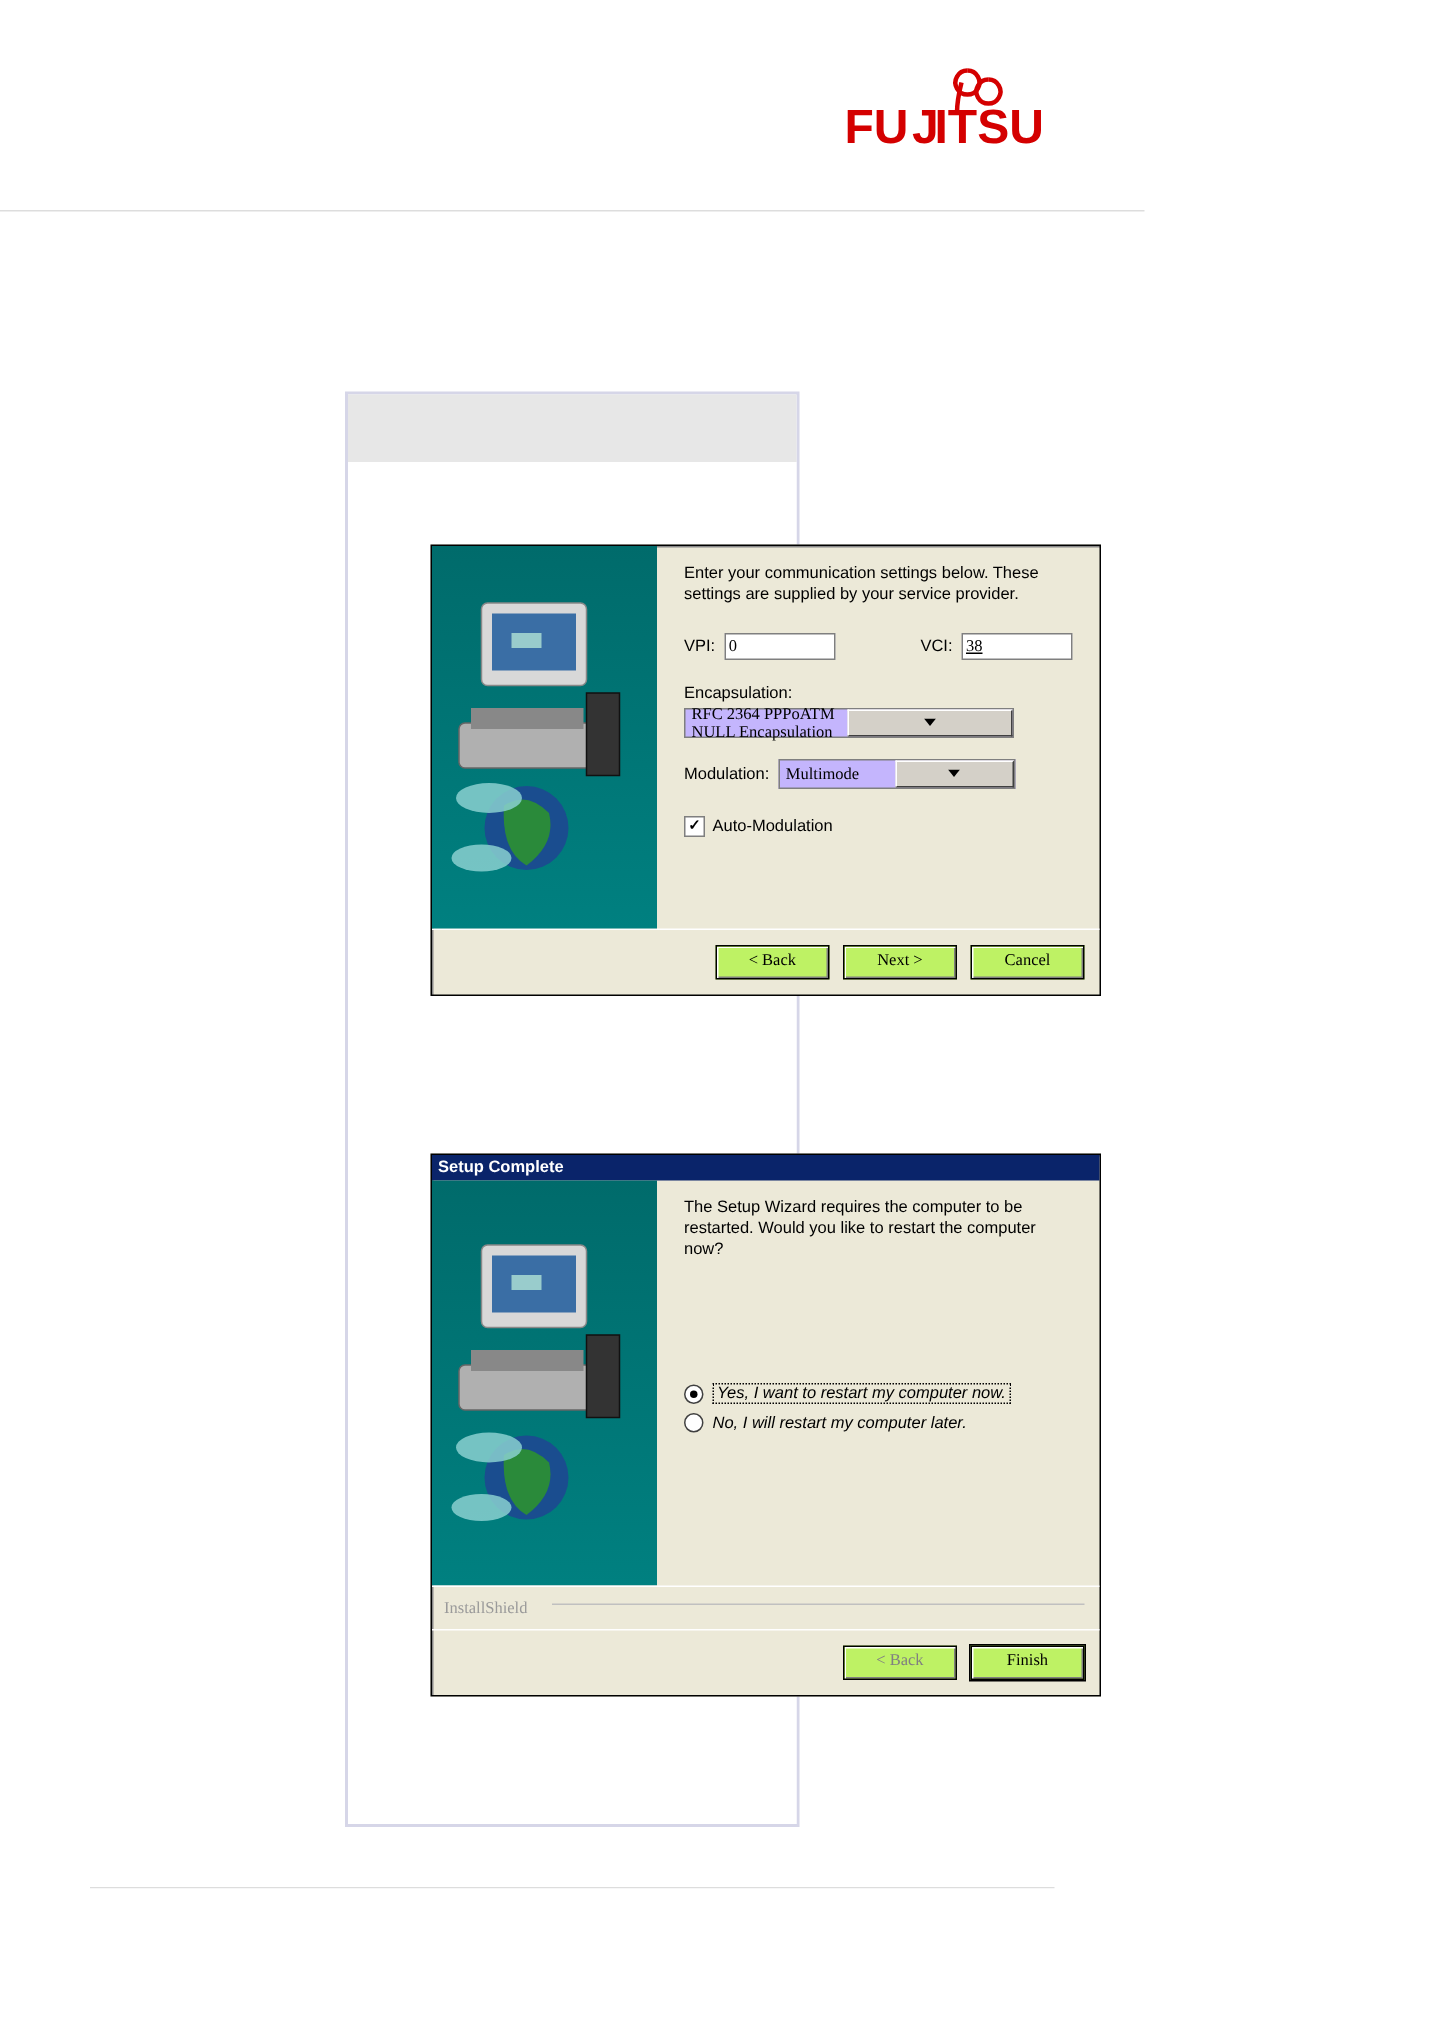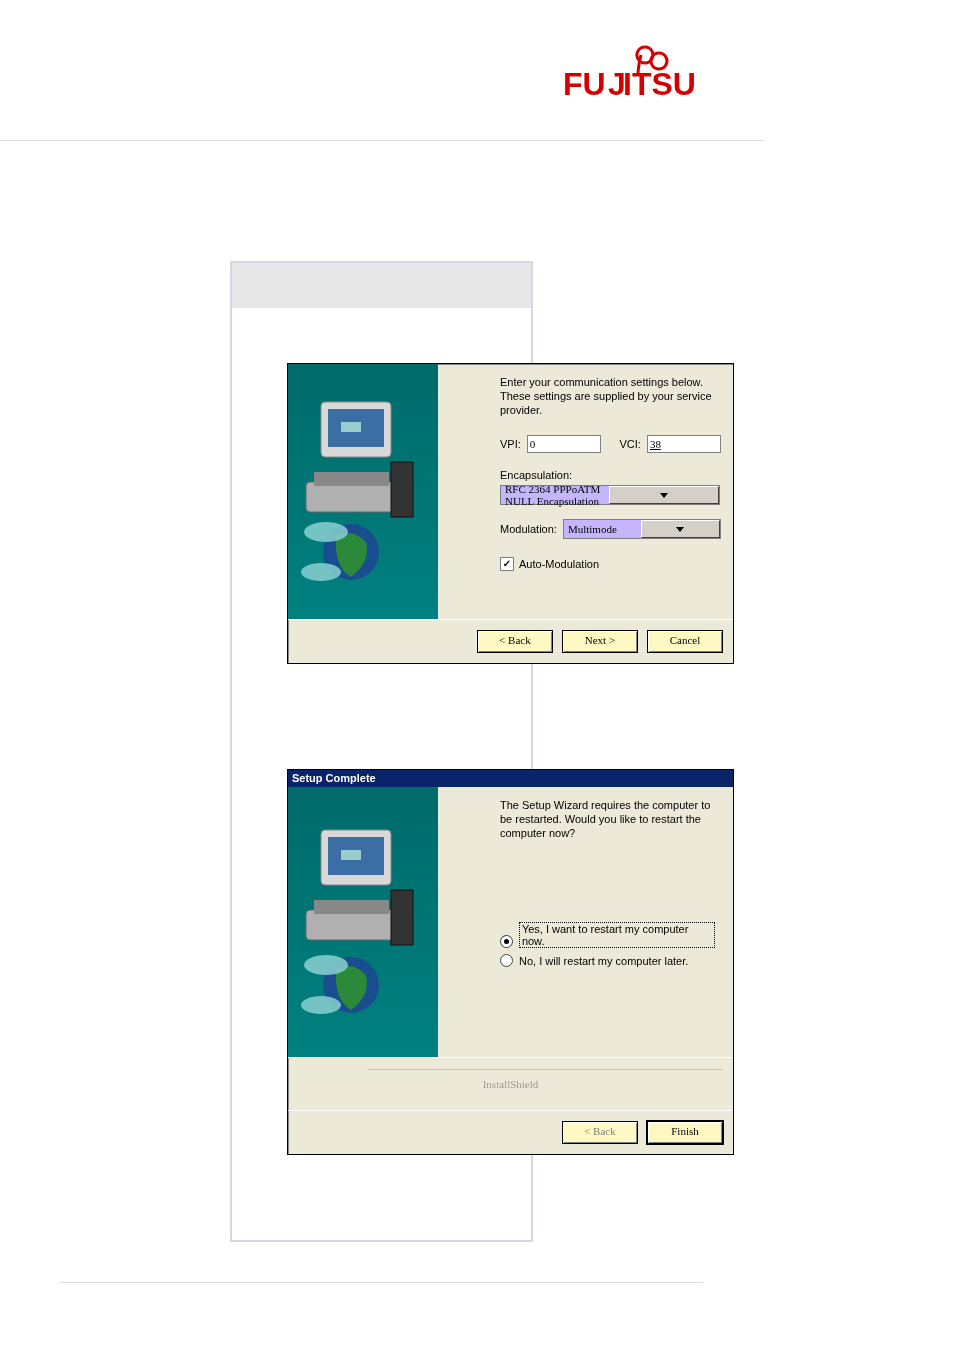--- a/index.html
+++ b/index.html
@@ -45,21 +45,21 @@
   .close-btn {
     width: 16px; height: 14px;
     background: #d4d0c8;
     border: 1px solid #fff;
     border-right-color: #404040;
     border-bottom-color: #404040;
     color: #000;
     font: bold 10px/10px Arial;
     text-align: center;
   }
-  .body-row { display: flex; gap: 44px; }
+  .body-row { display: flex; }
   .illus {
     width: 150px; min-width: 150px;
     border-right: 0;
   }
   .illus .img { 
     width: 150px; height: 255px;
     background: linear-gradient(#006b6b,#008080);
     position: relative;
   }
   .illus .img svg { position: absolute; left: 8px; top: 18px; }
@@ -99,42 +99,42 @@
   .chk-row { display:flex; align-items:center; }
   .chk { width:12px;height:12px;border:1px solid #7f7f7f;background:#fff;margin-right:5px;display:flex;align-items:center;justify-content:center;font:bold 10px/10px Arial; }
   .btn-row {
     border-top: 1px solid #fff;
     padding: 10px 10px 10px 0;
     text-align: right;
   }
   .btn {
     display:inline-block;
     width: 74px; height: 21px;
-    background:#fef9c3;
+    background:#bef264;
     border: 1px solid #000;
     box-shadow: inset 1px 1px 0 #fff, inset -1px -1px 0 #808080;
     font: 11px Tahoma;
     text-align:center;
     line-height: 19px;
     margin-left: 6px;
   }
   .btn.disabled { color:#808080; }
   .btn.default { box-shadow: inset 1px 1px 0 #fff, inset -1px -1px 0 #808080, 0 0 0 1px #000; }
 
   
   .illus .img2 { height: 270px; }
-  .radio-row { display:flex; align-items:flex-end; margin: 6px 0; }
+  .radio-row { display:flex; align-items:flex-end; margin: 6px 0; font-style: italic; }
   .radio {
     width: 11px; height:11px; border-radius:50%;
     border:1px solid #404040; background:#fff;
     margin-right: 6px; display:flex;align-items:center;justify-content:center;
   }
   .radio .dot { width:5px;height:5px;border-radius:50%;background:#000; }
   .dashed-focus { border: 1px dotted #000; padding: 0 2px; }
-  .install-shield { color:#9a9a9a; font:11px Tahoma; padding: 20px 8px; border-top:1px solid #fff; position:relative;text-align:center;}
+  .install-shield { color:#9a9a9a; font:11px Tahoma; padding: 8px 8px; border-top:1px solid #fff; position:relative;}
   .install-shield .line { position:absolute; left:80px; right:10px; top:11px; border-top:1px solid #c0c0c0;}
   .second-body .form-col { padding-bottom: 0; }
   .remove-text { margin: 30px 0 10px 0; line-height:1.25;}
   .spacer-block { height: 70px; }
 
   .footer-rule { border-top:1px solid #ddd; margin: 40px 60px 0 60px; }
 
 </style>
 </head>
 <body>

